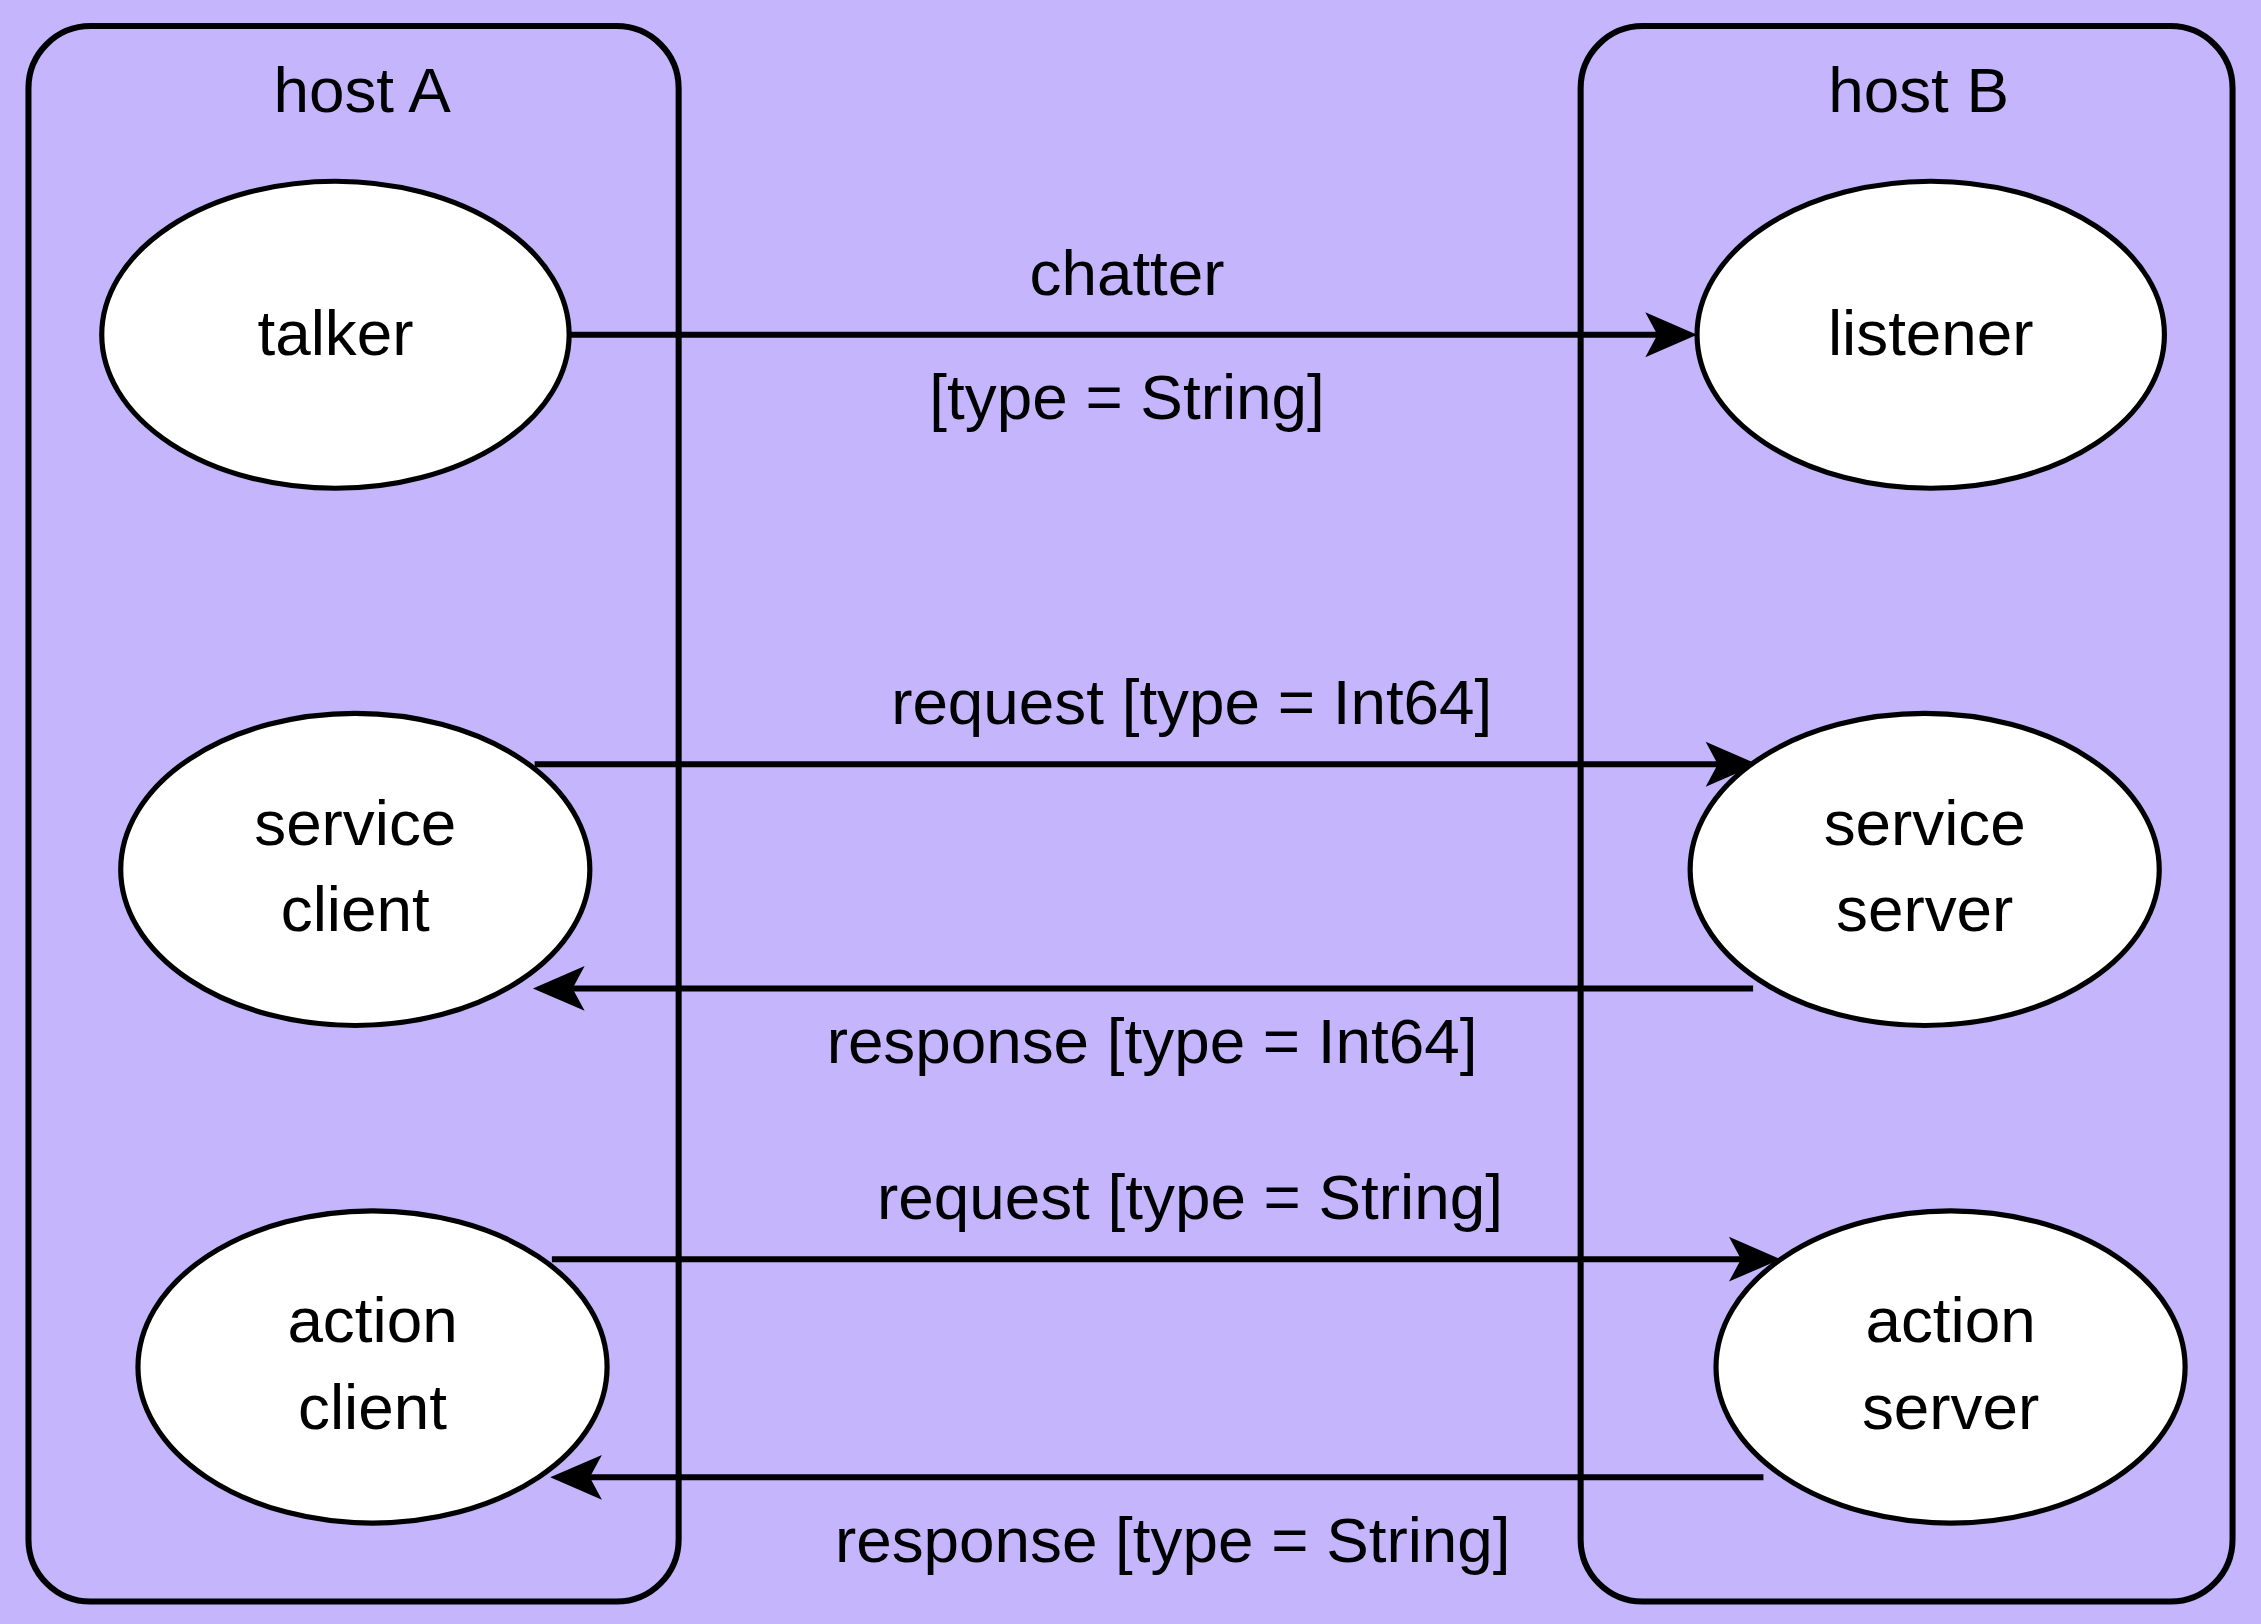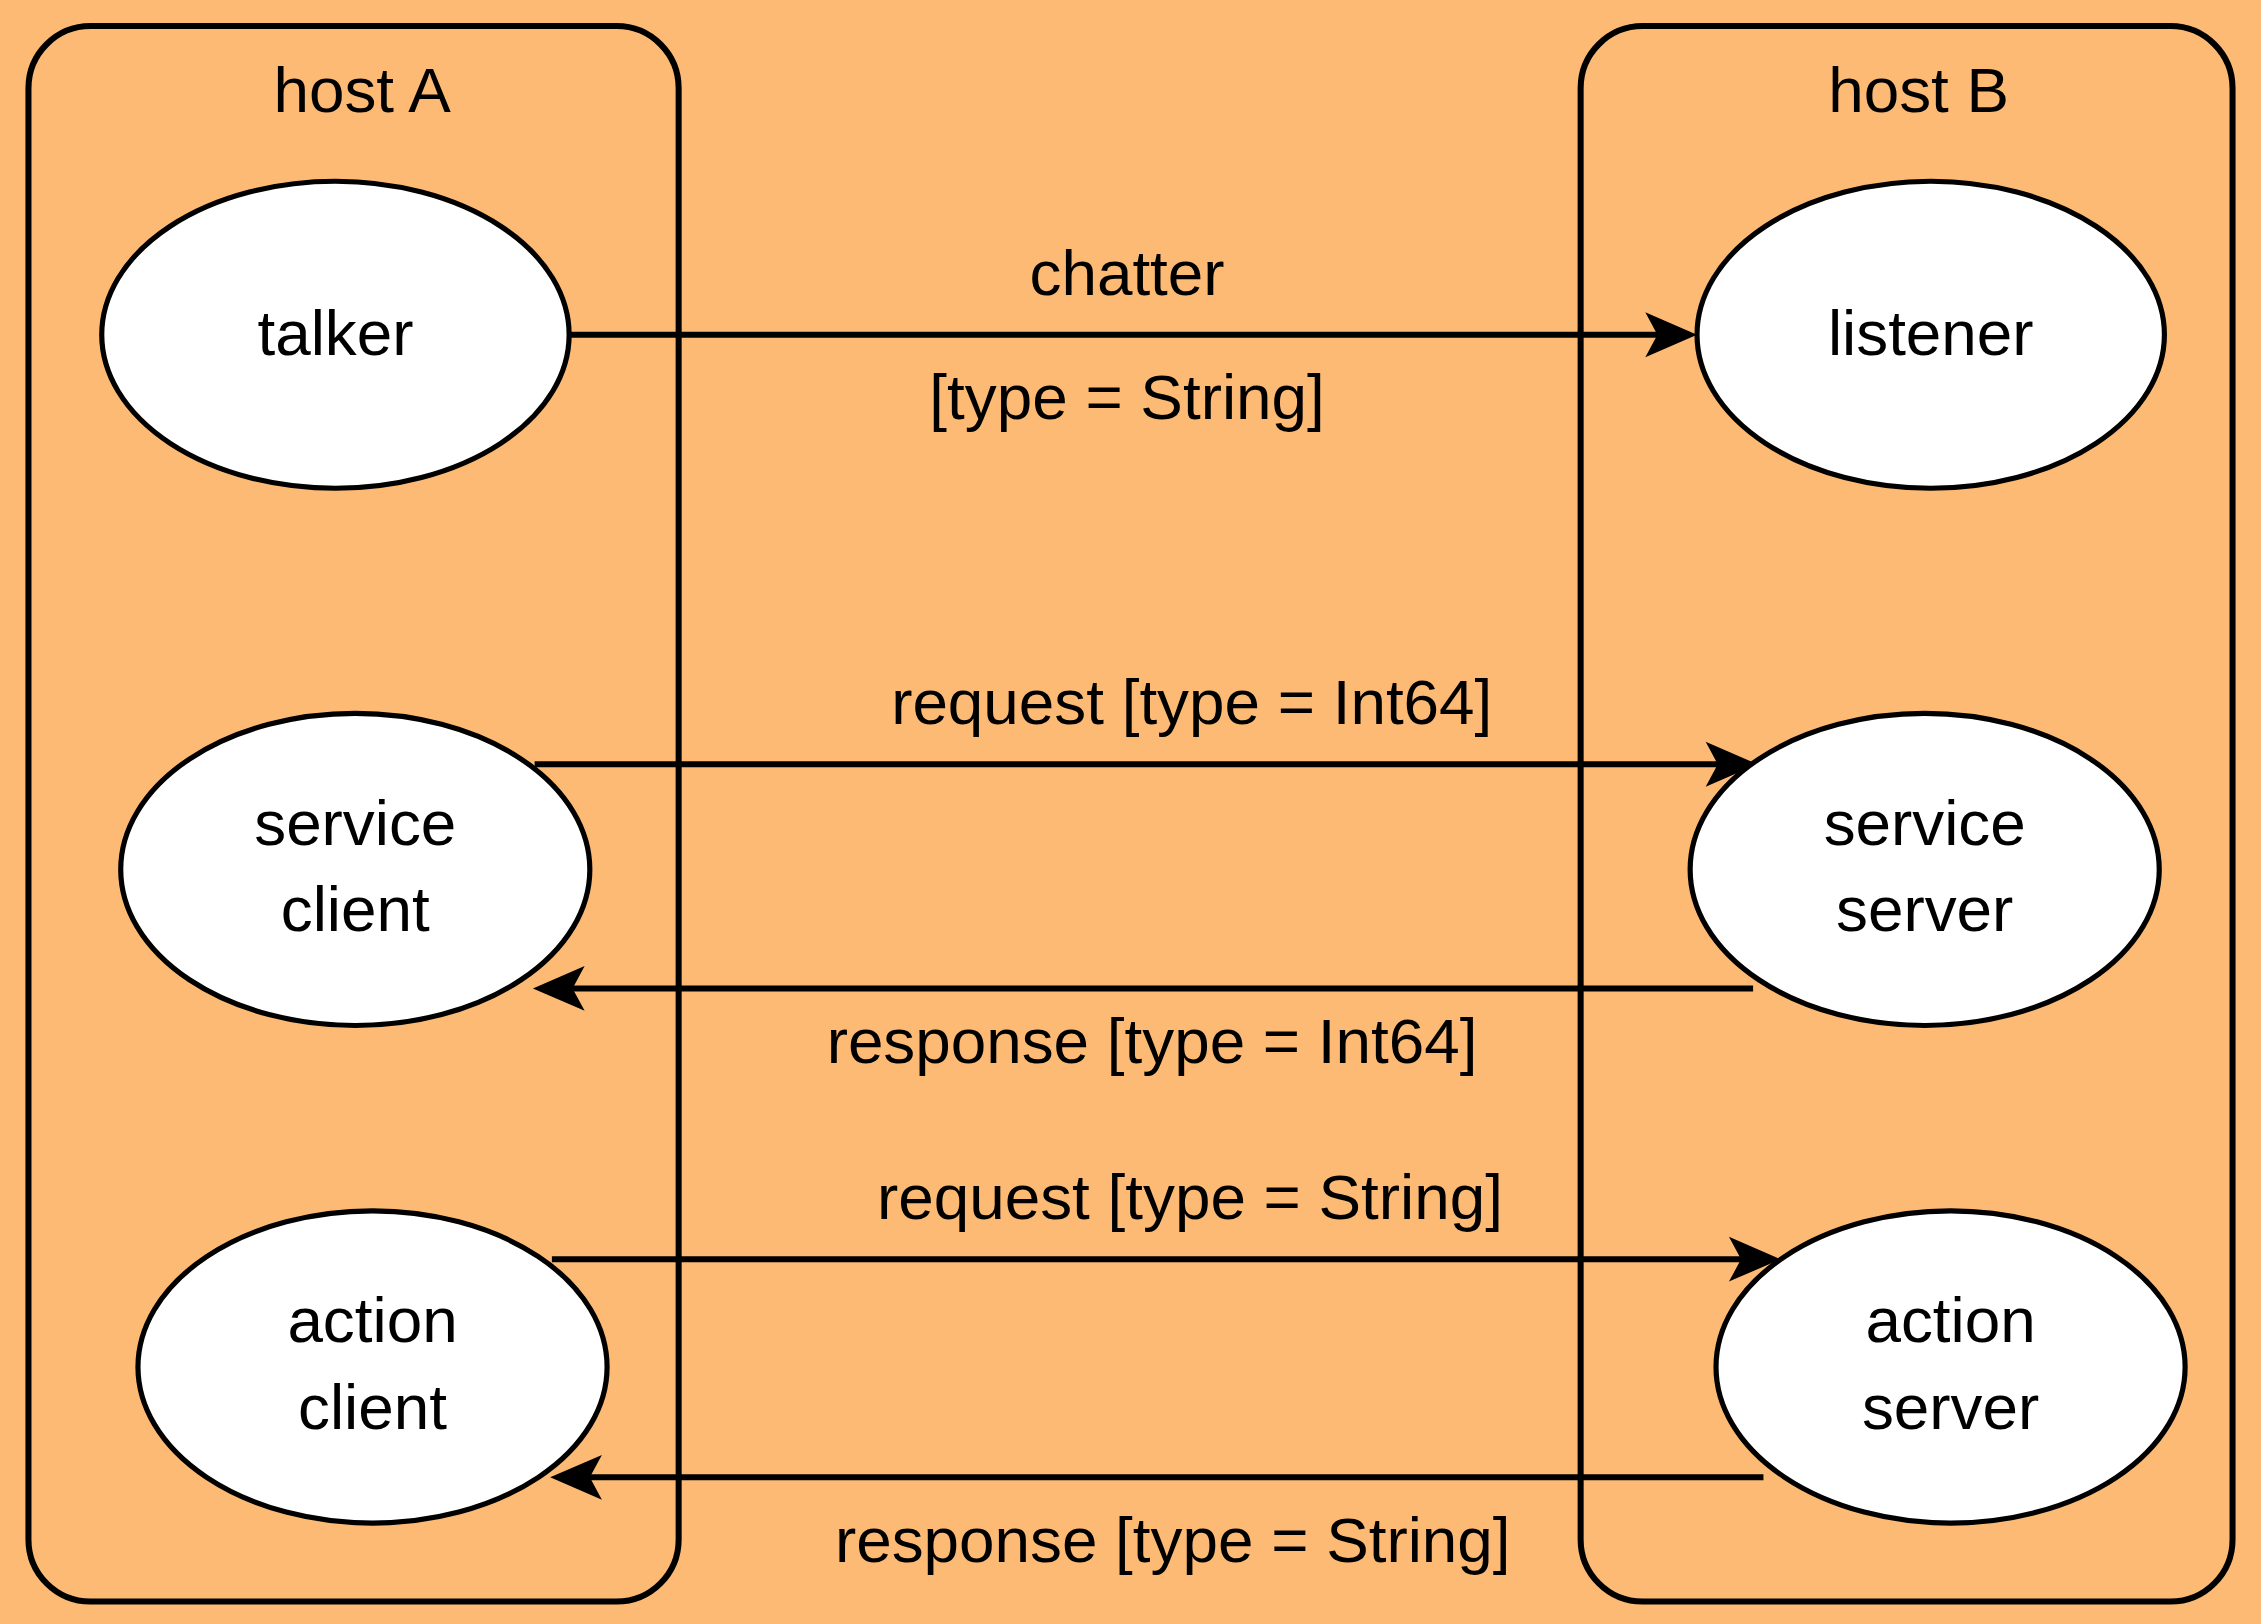--- a/index.html
+++ b/index.html
@@ -10,21 +10,21 @@
   body {
     width: 2261px;
     height: 1625px;
     font-family: "Liberation Sans", sans-serif;
     overflow: hidden;
   }
   #diagram-root {
     position: relative;
     width: 2261px;
     height: 1625px;
-    background: #fdba74;
+    background: #c4b5fd;
   }
   svg.diagram {
     display: block;
     width: 2261px;
     height: 1625px;
   }
   .host-box {
     fill: none;
     stroke: #000000;
     stroke-width: 7;

